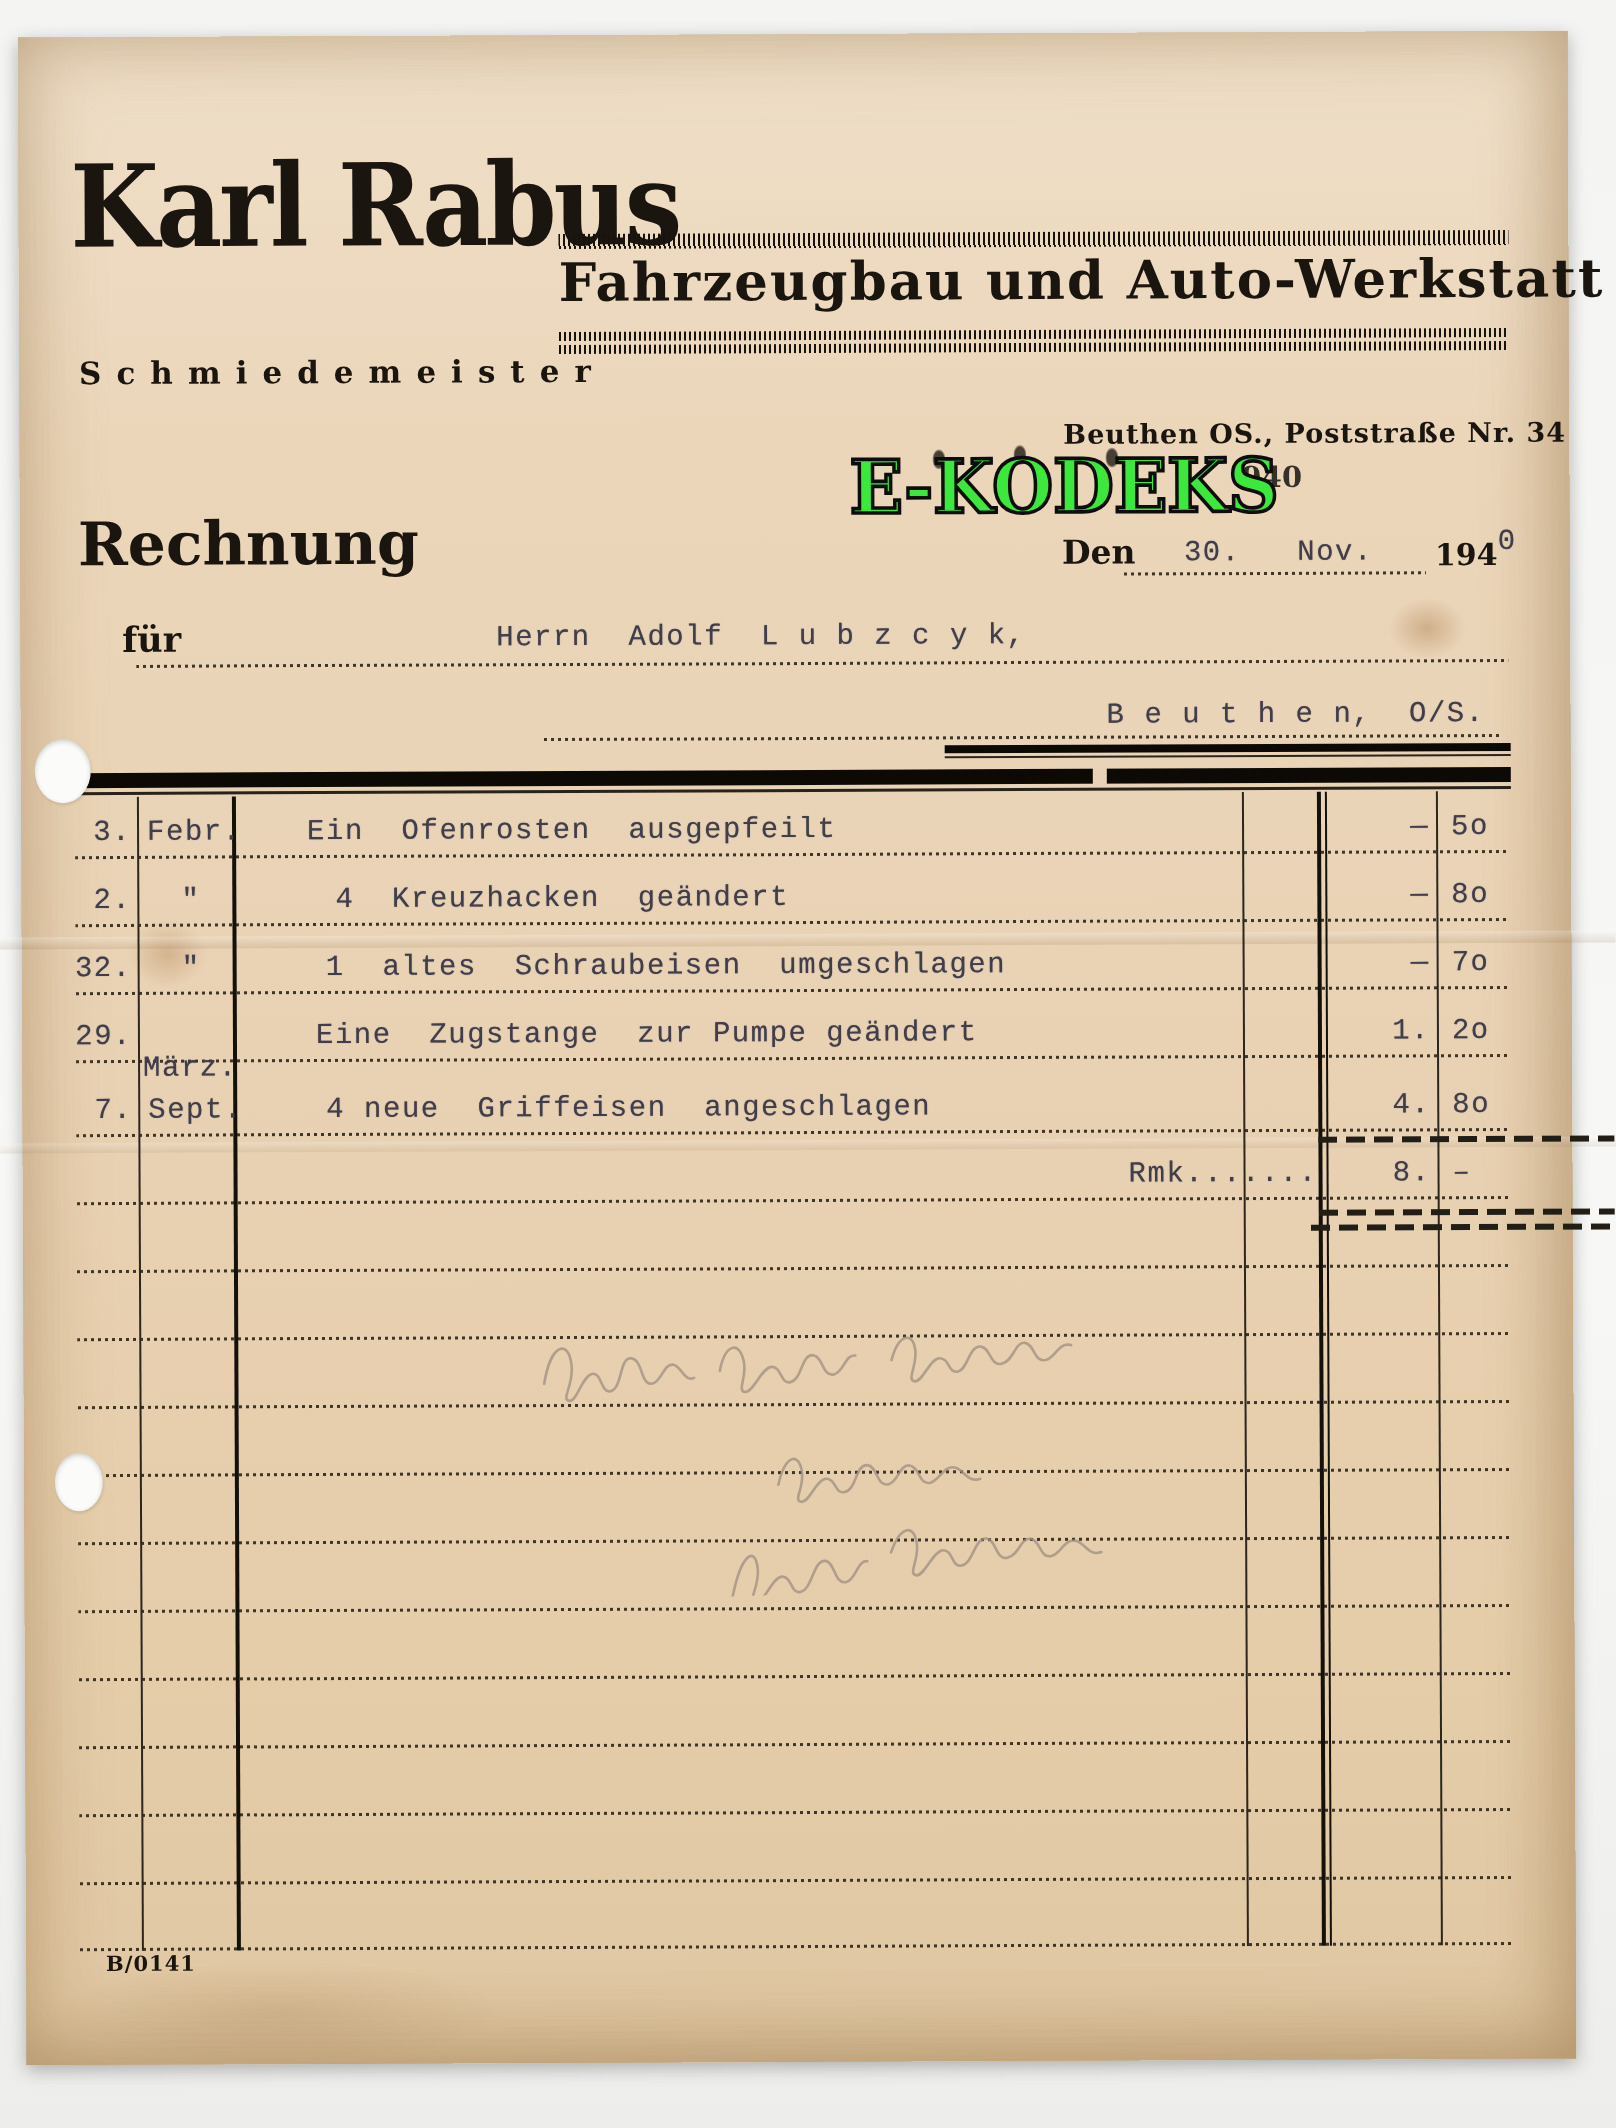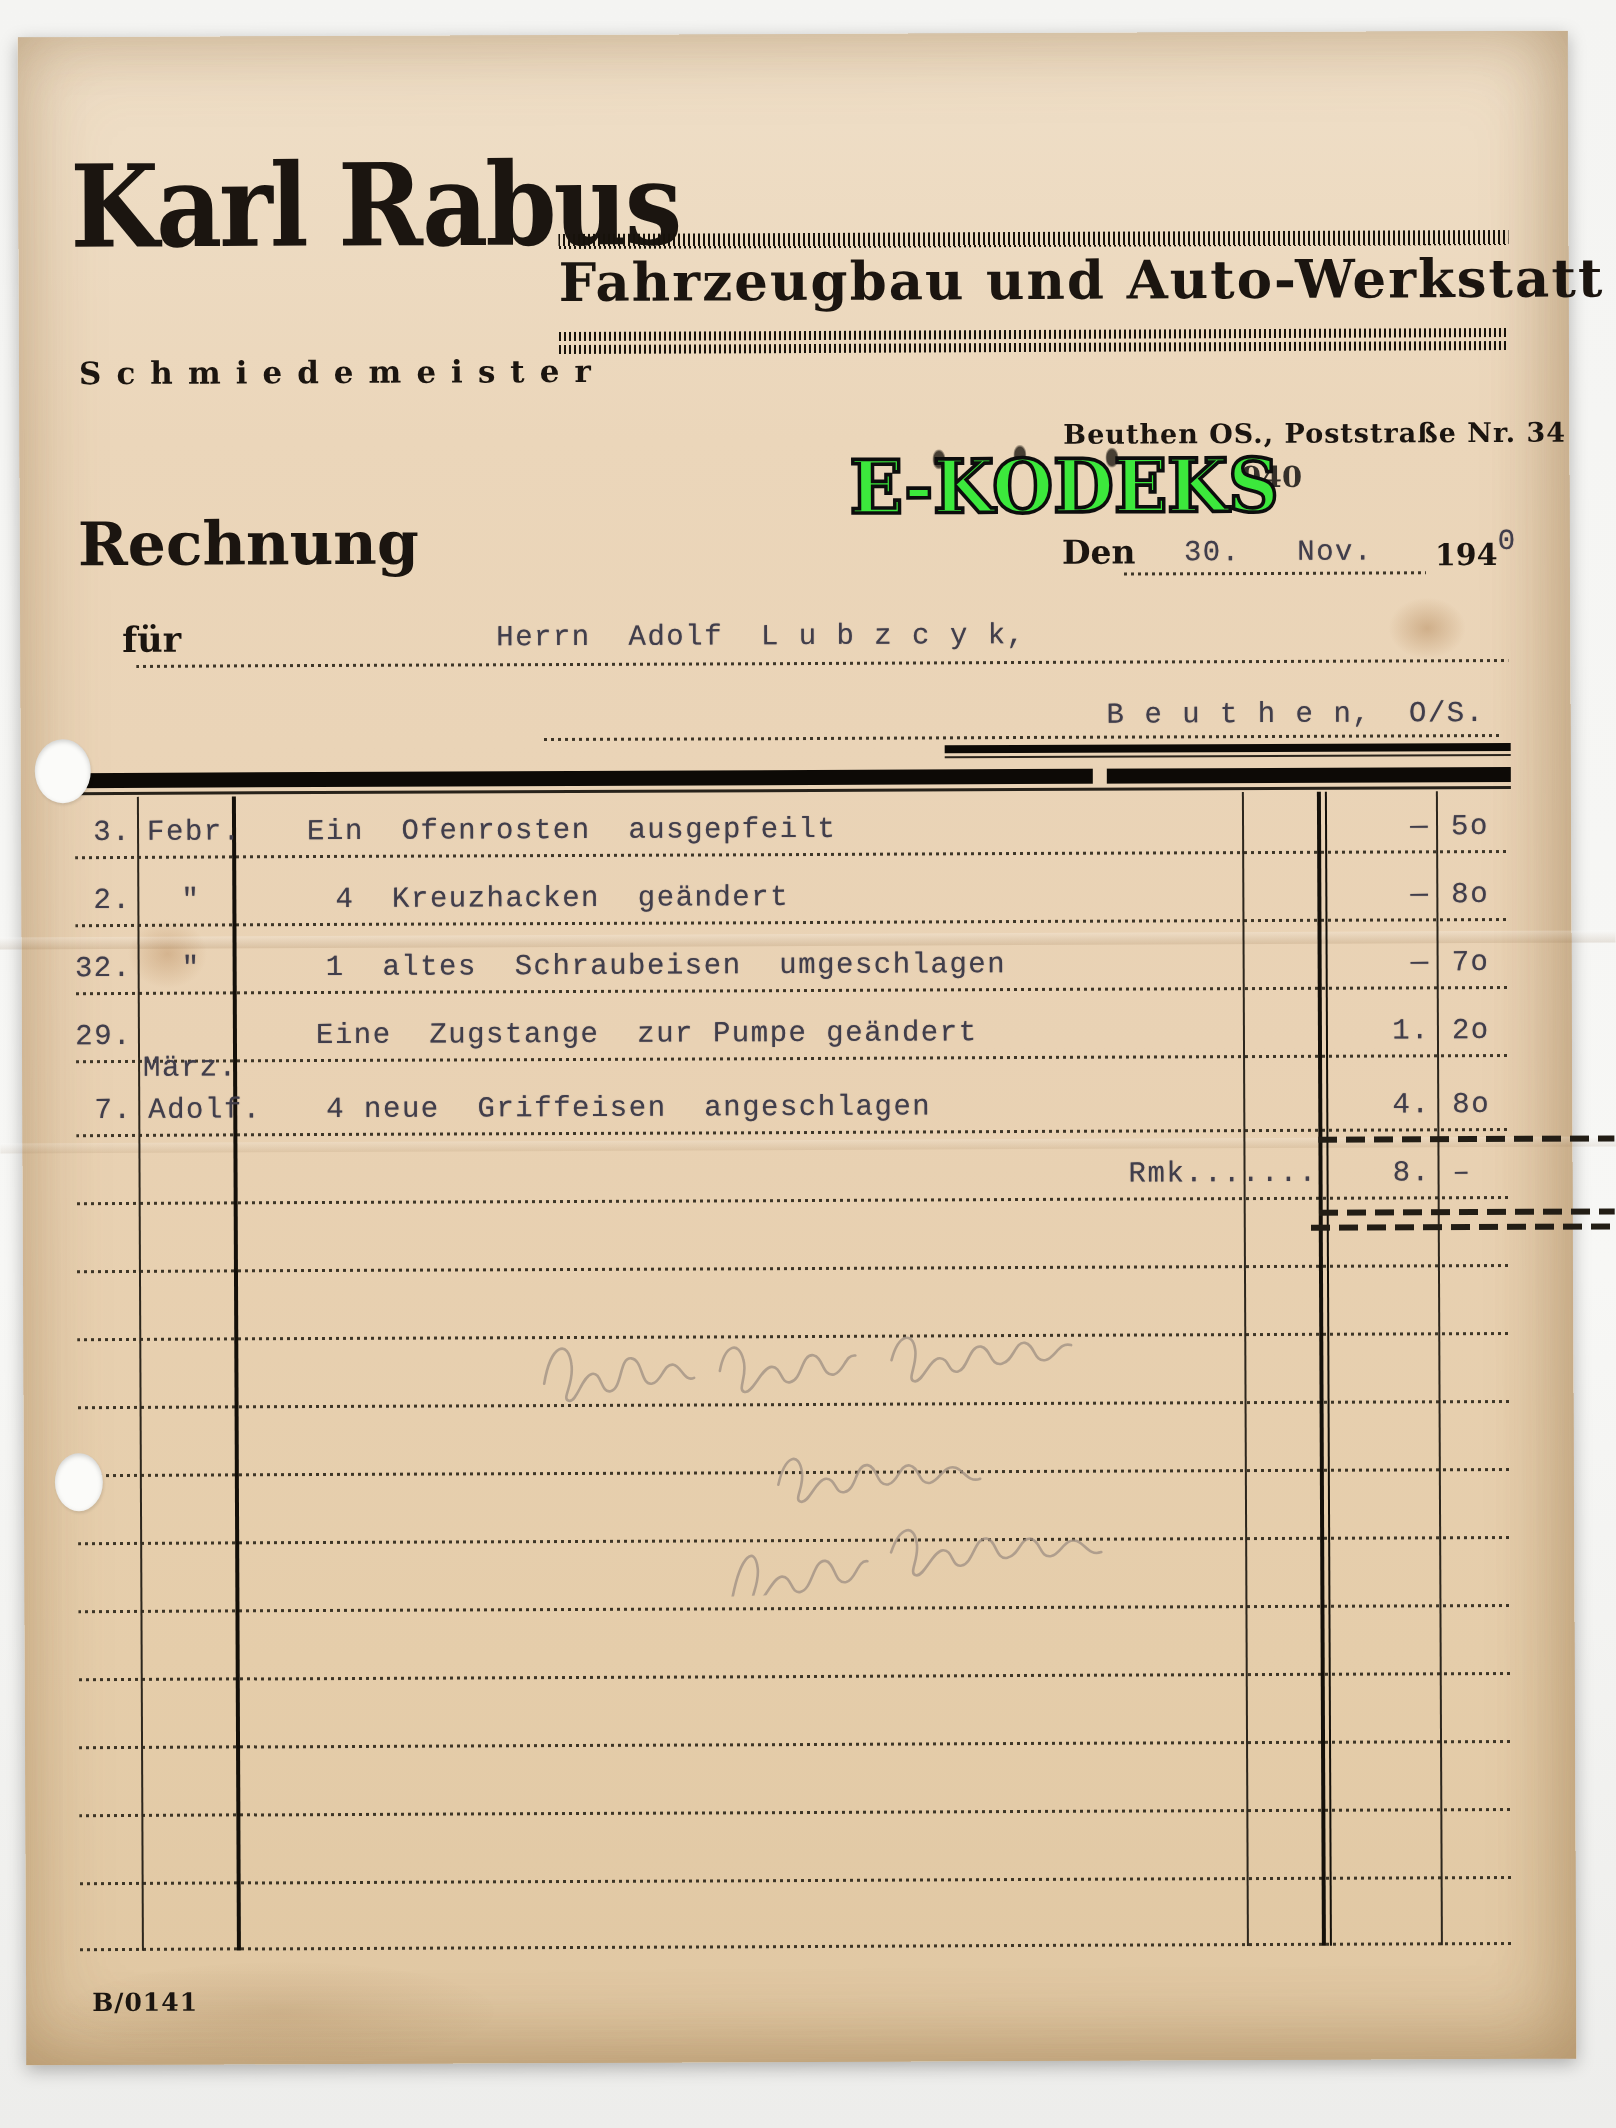--- a/index.html
+++ b/index.html
@@ -153,21 +153,21 @@
     </div>
     <div class="row" style="top:1017px;">
       <span class="tw c-day">29.</span>
       <span class="tw c-month" style="left:143px;margin-top:32px;">März.</span>
       <span class="tw c-desc" style="left:316px;">Eine  Zugstange  zur Pumpe geändert</span>
       <span class="tw c-mark">1.</span>
       <span class="tw c-pf">2o</span>
     </div>
     <div class="row" style="top:1091px;">
       <span class="tw c-day">7.</span>
-      <span class="tw c-month">Adolf.</span>
+      <span class="tw c-month">Sept.</span>
       <span class="tw c-desc" style="left:326px;">4 neue  Griffeisen  angeschlagen</span>
       <span class="tw c-mark">4.</span>
       <span class="tw c-pf">8o</span>
     </div>
     <div class="row" style="top:1159px;">
       <span class="tw c-total-label">Rmk.......</span>
       <span class="tw c-mark">8.</span>
       <span class="tw c-pf">–</span>
     </div>
 
@@ -176,19 +176,19 @@
     <div class="dashline" style="left:1310px;top:1227px;width:304px;"></div>
 
     <svg style="position:absolute;left:525px;top:1292px;z-index:4;transform:rotate(-2deg);" width="650" height="300" viewBox="0 0 650 300" fill="none">
       <g stroke="#a09184" stroke-width="2.6" opacity="0.78" stroke-linecap="round" fill="none">
         <path d="M20,80 C28,40 46,36 48,62 C50,82 36,96 44,98 C52,100 58,74 68,72 C78,70 76,92 86,90 C98,88 96,56 108,58 C120,60 116,86 128,84 C138,82 140,64 150,66 C158,68 160,84 170,80 M196,74 C202,48 216,44 220,64 C224,80 212,94 220,96 C228,98 238,72 248,72 C258,72 256,90 266,88 C278,86 278,60 290,62 C300,64 298,84 310,82 C320,80 322,62 332,64 M368,70 C376,44 390,42 392,60 C394,76 382,90 390,92 C398,94 406,70 416,70 C426,70 424,86 434,84 C444,82 446,58 458,60 C468,62 466,80 478,78 C490,76 492,56 502,58 C512,60 510,78 522,76 C532,74 536,58 548,62"></path>
         <path d="M250,190 C258,160 272,158 274,178 C276,194 264,206 272,208 C280,210 288,186 298,186 C308,186 306,202 316,200 C328,198 328,172 340,174 C350,176 348,196 360,194 C370,192 372,174 382,176 C392,178 390,196 402,194 C412,192 416,176 428,180 C436,183 440,196 452,192"></path>
         <path d="M200,300 C210,258 224,250 226,272 C228,290 214,306 222,308 C230,310 240,282 250,282 C260,282 258,300 268,298 C280,296 282,266 294,268 C304,270 302,292 314,290 C324,288 326,268 336,270 M360,262 C370,236 384,234 386,254 C388,270 376,284 384,286 C392,288 402,262 412,262 C422,262 420,280 430,278 C442,276 444,250 456,252 C466,254 464,274 476,272 C488,270 490,252 500,254 C510,256 508,274 520,272 C530,270 534,254 546,258 C554,261 558,274 570,270"></path>
       </g>
     </svg>
 
-    <div class="print" style="left:88px;top:1948px;font-size:25px;letter-spacing:1px;margin-top:37px;">B/0141</div>
+    <div class="print" style="left:102px;top:1948px;font-size:21px;letter-spacing:1px;">B/0141</div>
 
     <div class="hole" style="left:36px;top:736px;width:56px;height:64px;"></div>
     <div class="hole" style="left:53px;top:1450px;width:48px;height:58px;"></div>
 
   </div>
 </div>
 
 </body></html>

